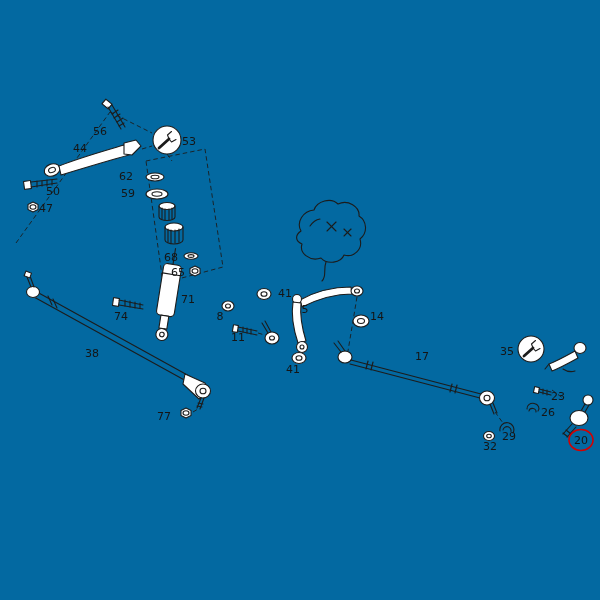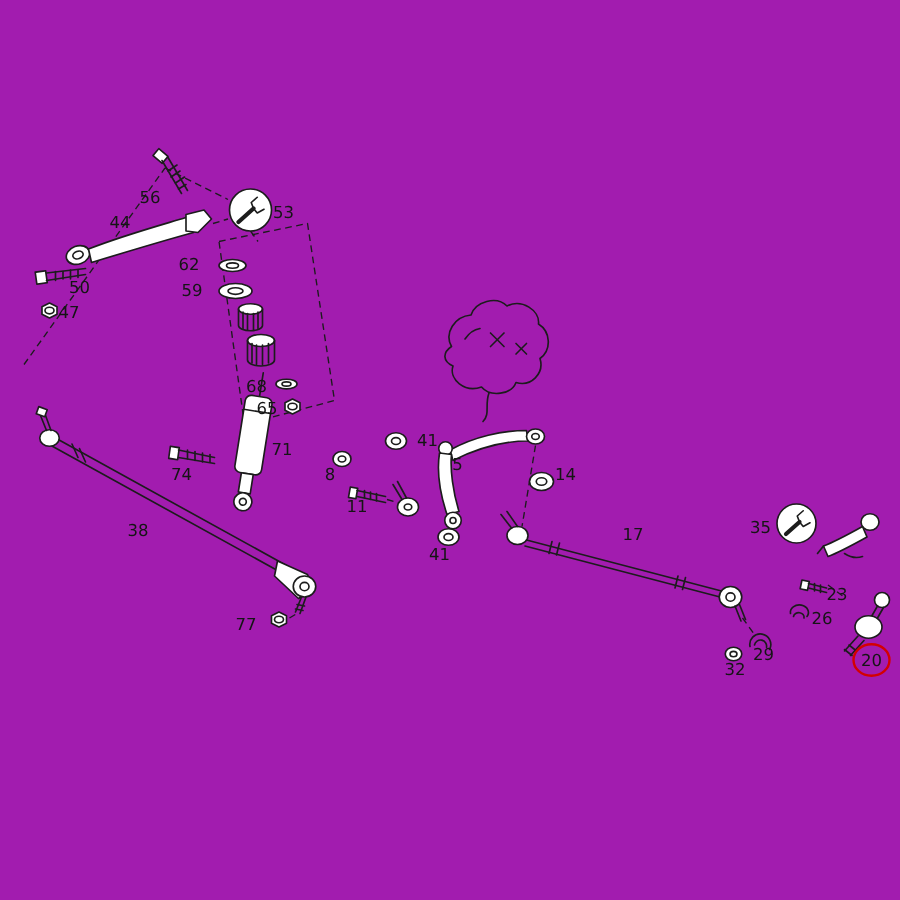--- a/index.html
+++ b/index.html
@@ -1,17 +1,17 @@
 <!DOCTYPE html>
 <html><head>
 <meta charset="utf-8">
 <style>
   * { margin:0; padding:0; box-sizing:border-box; }
   html, body { width:600px; height:600px; background:#ffffff; }
-  .stage { position:relative; width:600px; height:600px; background:#a21caf; overflow:hidden; }
+  .stage { position:relative; width:600px; height:600px; background:#0369a1; overflow:hidden; }
   svg { display:block; }
   svg text {
     font-family:"DejaVu Sans", "Liberation Sans", sans-serif;
     font-size:11px;
     fill:#151515;
   }
   .ln  { fill:none; stroke:#1c1c1c; stroke-width:1.1; stroke-linecap:round; stroke-linejoin:round; }
   .fl  { fill:#ffffff; stroke:#1c1c1c; stroke-width:1.1; stroke-linejoin:round; }
   .dash{ fill:none; stroke:#1c1c1c; stroke-width:0.9; stroke-dasharray:4.5 3; }
   .thick { stroke-width:2.8; }

